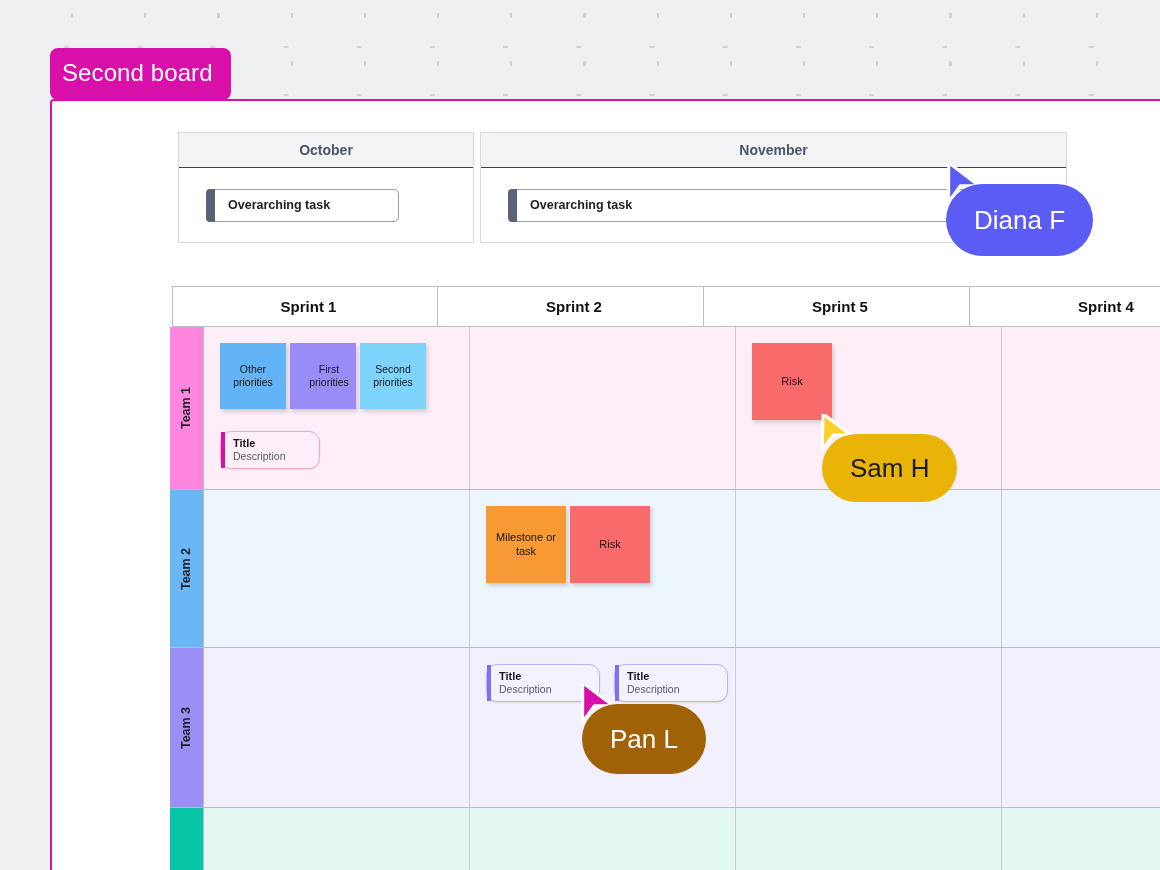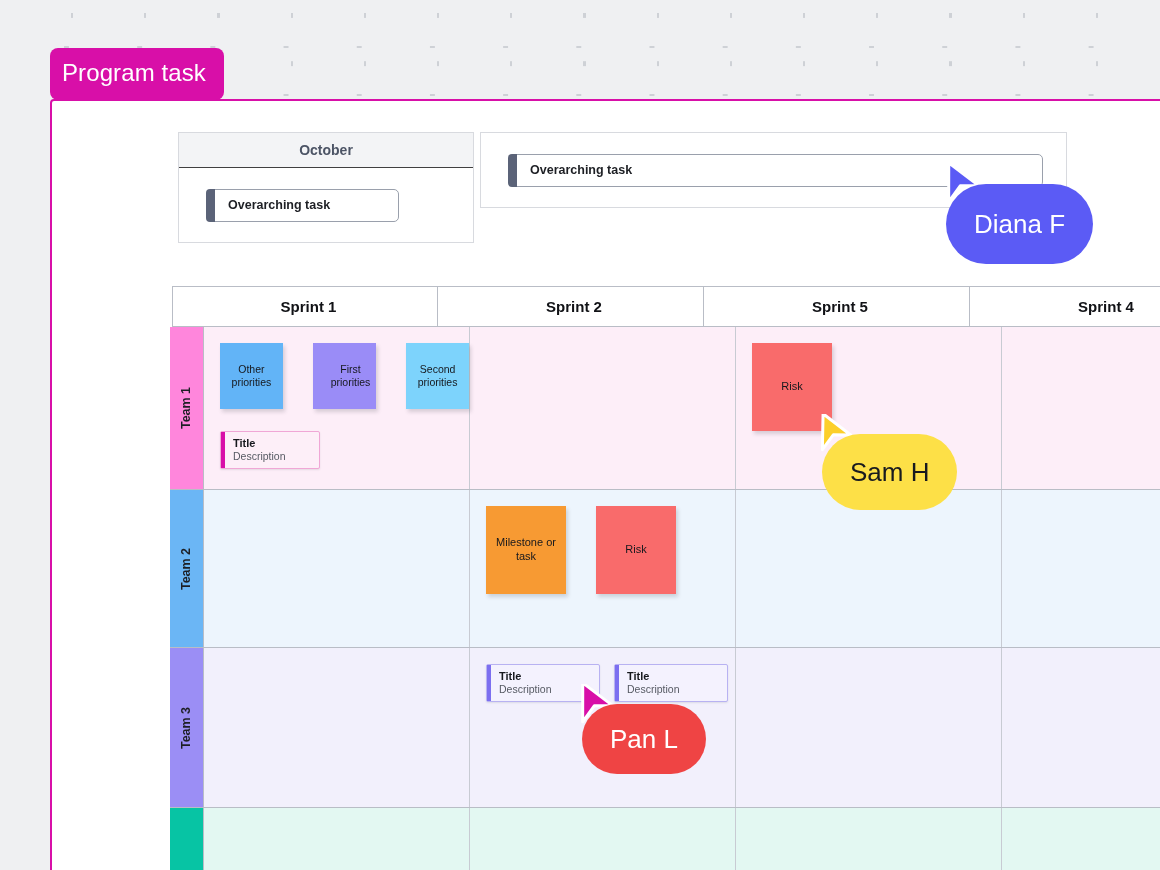--- a/index.html
+++ b/index.html
@@ -197,40 +197,40 @@
     width: 266px;
     flex: 0 0 266px;
     border-right: 1px solid #c8cbd3;
     position: relative;
     padding: 16px 0 0 16px;
     display: flex;
     flex-direction: column;
   }
 
   
-  .sticky-group { display: flex; gap: 30px; }
+  .sticky-group { display: flex; gap: 4px; }
   .sticky {
     width: 66px;
     height: 66px;
     display: flex;
     align-items: center;
     justify-content: center;
     text-align: center;
     font-size: 10.5px;
     line-height: 1.25;
     color: #16181d;
     box-shadow: 2px 3px 4px rgba(20,25,40,0.16);
   }
-  .sticky.lg { width: 80px; height: 88px; font-size: 11px; align-items: center; }
+  .sticky.lg { width: 80px; height: 77px; font-size: 11px; align-items: center; }
 
   
   .task-card {
     position: relative;
     height: 38px;
-    border-radius: 2px;
+    border-radius: 11px;
     padding: 5px 8px 3px 12px;
     box-shadow: 0 1px 2px rgba(20,25,40,0.10);
   }
   .task-card .tc-title {
     font-size: 11px;
     font-weight: bold;
     color: #16181d;
     line-height: 1.2;
   }
   .task-card .tc-desc {
@@ -270,61 +270,62 @@
     justify-content: center;
     font-size: 26px;
     font-weight: normal;
     white-space: nowrap;
     padding: 0 28px;
   }
 
   #cursor-diana { left: 938px; top: 164px; }
   #cursor-diana .pill {
     left: 8px; top: 20px;
-    height: 80px;
+    height: 72px;
     background: #5b5bf5;
     color: #ffffff;
   }
   #cursor-sam { left: 812px; top: 414px; }
   #cursor-sam .pill {
     left: 10px; top: 20px;
-    height: 76px;
-    background: #fde047;
+    height: 68px;
+    background: #eab308;
     color: #181a1f;
   }
   #cursor-pan { left: 572px; top: 684px; }
   #cursor-pan .pill {
     left: 10px; top: 20px;
     height: 70px;
-    background: #ef4444;
+    background: #a16207;
     color: #ffffff;
   }
 
   .cursor svg { position: absolute; left: 0; top: 0; }
 </style>
 </head>
 <body>
 
 <div id="canvas-bg"></div>
 
-<div id="board-title">Program task</div>
+<div id="board-title">Second board</div>
 
 <div id="board-frame">
   <div id="board-inner">
 
     <div id="timeline">
       <div class="month-block october">
         <div class="month-head">October</div>
         <div class="month-body">
           <div class="overarching-bar oct">
             <span>Overarching task</span>
           </div>
         </div>
       </div>
       <div class="month-block november">
+        <div class="month-head">November</div>
         <div class="month-body">
           <div class="overarching-bar nov">
             <span>Overarching task</span>
           </div>
         </div>
       </div>
     </div>
 
     <div id="grid">
       <div id="sprint-header-row">

